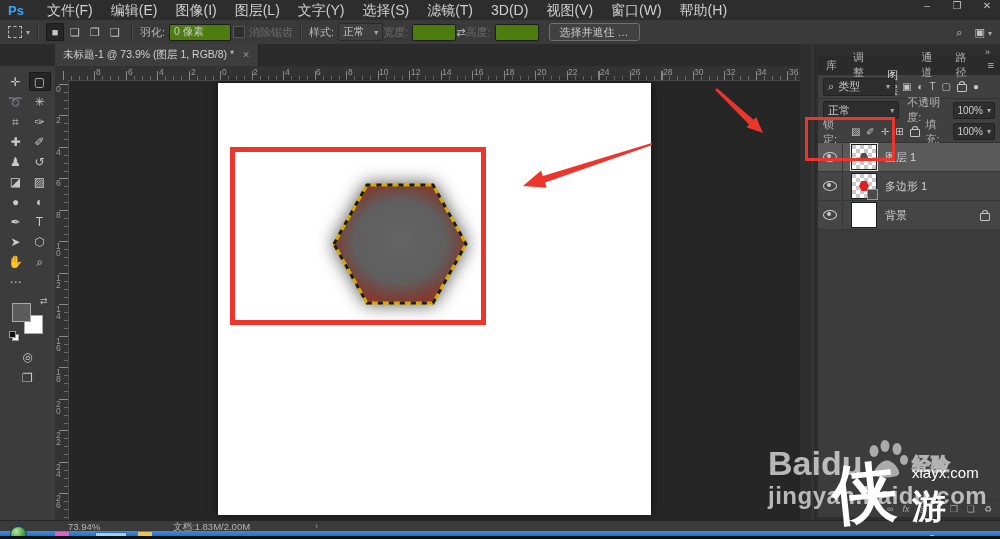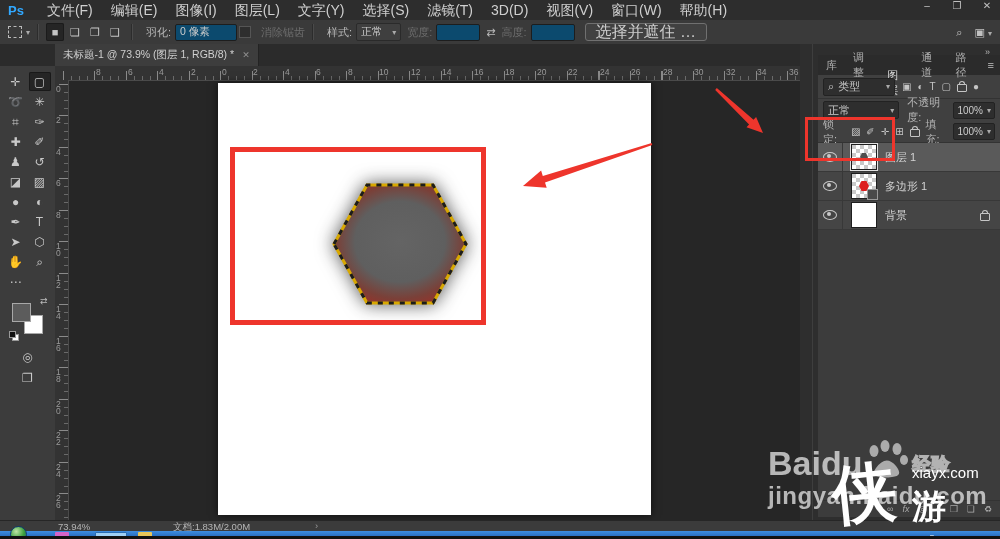--- a/index.html
+++ b/index.html
@@ -17,29 +17,29 @@
   #optionsbar{position:absolute;left:0;top:20px;width:1000px;height:24px;background:#3a3a3a;
               border-bottom:1px solid #252525;display:flex;align-items:center;font-size:11px;color:#b9b9b9;}
   .opt-sep{width:1px;height:16px;background:#2c2c2c;border-right:1px solid #4a4a4a;margin:0 7px;}
   #tool-preset{display:flex;align-items:center;gap:4px;margin-left:8px;}
   #tool-preset .dashed-box{width:12px;height:10px;border:1px dashed #bbb;}
   .caret{font-size:8px;color:#aaa;}
   #mode-buttons{display:flex;gap:2px;}
   .mode-btn{width:18px;height:18px;display:flex;align-items:center;justify-content:center;
             font-size:11px;color:#c5c5c5;border-radius:2px;}
   .mode-btn.sel{background:#252525;box-shadow:inset 0 0 0 1px #1b1b1b;}
-  .opt-input{background:#0c4a6e;border:1px solid #1d1d1d;border-radius:2px;height:15px;
+  .opt-input{background:#4d7c0f;border:1px solid #1d1d1d;border-radius:2px;height:15px;
              font-size:10.5px;color:#ccc;padding:0 4px;display:inline-flex;align-items:center;margin-left:4px;}
-  .opt-label{margin-left:6px;}
+  .opt-label{margin-left:0;}
   .dim{color:#6d6d6d;}
   .opt-select{background:#3f3f3f;border:1px solid #2a2a2a;border-radius:2px;height:16px;padding:0 4px;
               display:inline-flex;align-items:center;gap:10px;font-size:10.5px;color:#ccc;margin-left:4px;}
   .checkbox{width:10px;height:10px;background:#2e2e2e;border:1px solid #555;display:inline-block;margin:0 4px 0 2px;}
   #select-mask-btn{border:1px solid #707070;border-radius:3px;height:16px;padding:0 10px;display:flex;
-                   align-items:center;font-size:16px;color:#ccc;margin-left:10px;background:#414141;}
+                   align-items:center;font-size:11px;color:#ccc;margin-left:10px;background:#414141;}
   #opt-right{position:absolute;right:8px;display:flex;align-items:center;gap:12px;color:#c0c0c0;}
   
   #tabbar{position:absolute;left:0;top:44px;width:1000px;height:22px;background:#2b2b2b;}
   #doc-tab{position:absolute;left:55px;top:0;height:22px;background:#3d3d3d;display:flex;align-items:center;
            padding:0 8px;font-size:10.5px;color:#cfcfcf;border-right:1px solid #232323;}
   #doc-tab .close{margin-left:8px;color:#8f8f8f;font-size:9px;}
   
   #toolbar{position:absolute;left:0;top:66px;width:55px;height:454px;background:#3c3c3c;border-right:1px solid #2a2a2a;}
   #tool-grid{display:grid;grid-template-columns:22px 22px;justify-content:center;gap:1px 2px;padding-top:6px;}
   .tool{height:19px;display:flex;align-items:center;justify-content:center;font-size:12px;color:#c9c9c9;}
@@ -110,21 +110,21 @@
   .thumb .hex.red{inset:7px;background:#dd1f1f;}
   .thumb .badge{position:absolute;right:-2px;bottom:-2px;width:9px;height:9px;background:#4a4a4a;border:1px solid #9a9a9a;}
   .layer-name{font-size:11px;color:#d2d2d2;}
   .layer-lock{margin-left:auto;margin-right:10px;}
   #panel-fill{flex:1;background:#3c3c3c;}
   #panel-bottom{height:16px;border-top:1px solid #333;background:#3c3c3c;display:flex;align-items:center;
                 justify-content:flex-end;gap:9px;padding:0 8px;font-size:9px;color:#a8a8a8;font-style:italic;}
   
   #statusbar{position:absolute;left:0;top:520px;width:1000px;height:11px;background:#3b3b3b;border-top:1px solid #262626;
              font-size:9.5px;color:#b5b5b5;}
-  #statusbar .zoom{position:absolute;left:58px;top:0px;}
+  #statusbar .zoom{position:absolute;left:68px;top:0px;}
   #statusbar .doc{position:absolute;left:173px;top:0px;}
   #statusbar .chev{position:absolute;left:315px;top:-1px;color:#9a9a9a;}
   
   #taskbar{position:absolute;left:0;top:531px;width:1000px;height:8px;
            background:linear-gradient(#3d8de0,#1d5eae);}
   #task-orb{position:absolute;left:10px;top:-5px;width:15px;height:15px;border-radius:50%;
             background:radial-gradient(circle at 35% 30%,#bfe6a8,#3a9e3a 55%,#1a5f8a);border:1px solid #0d3a6e;}
   .task-icon{position:absolute;top:1px;height:6px;border-radius:1px;}
   
   #wm-baidu{position:absolute;left:768px;top:438px;z-index:60;opacity:.8;color:#dcdcdc;}

